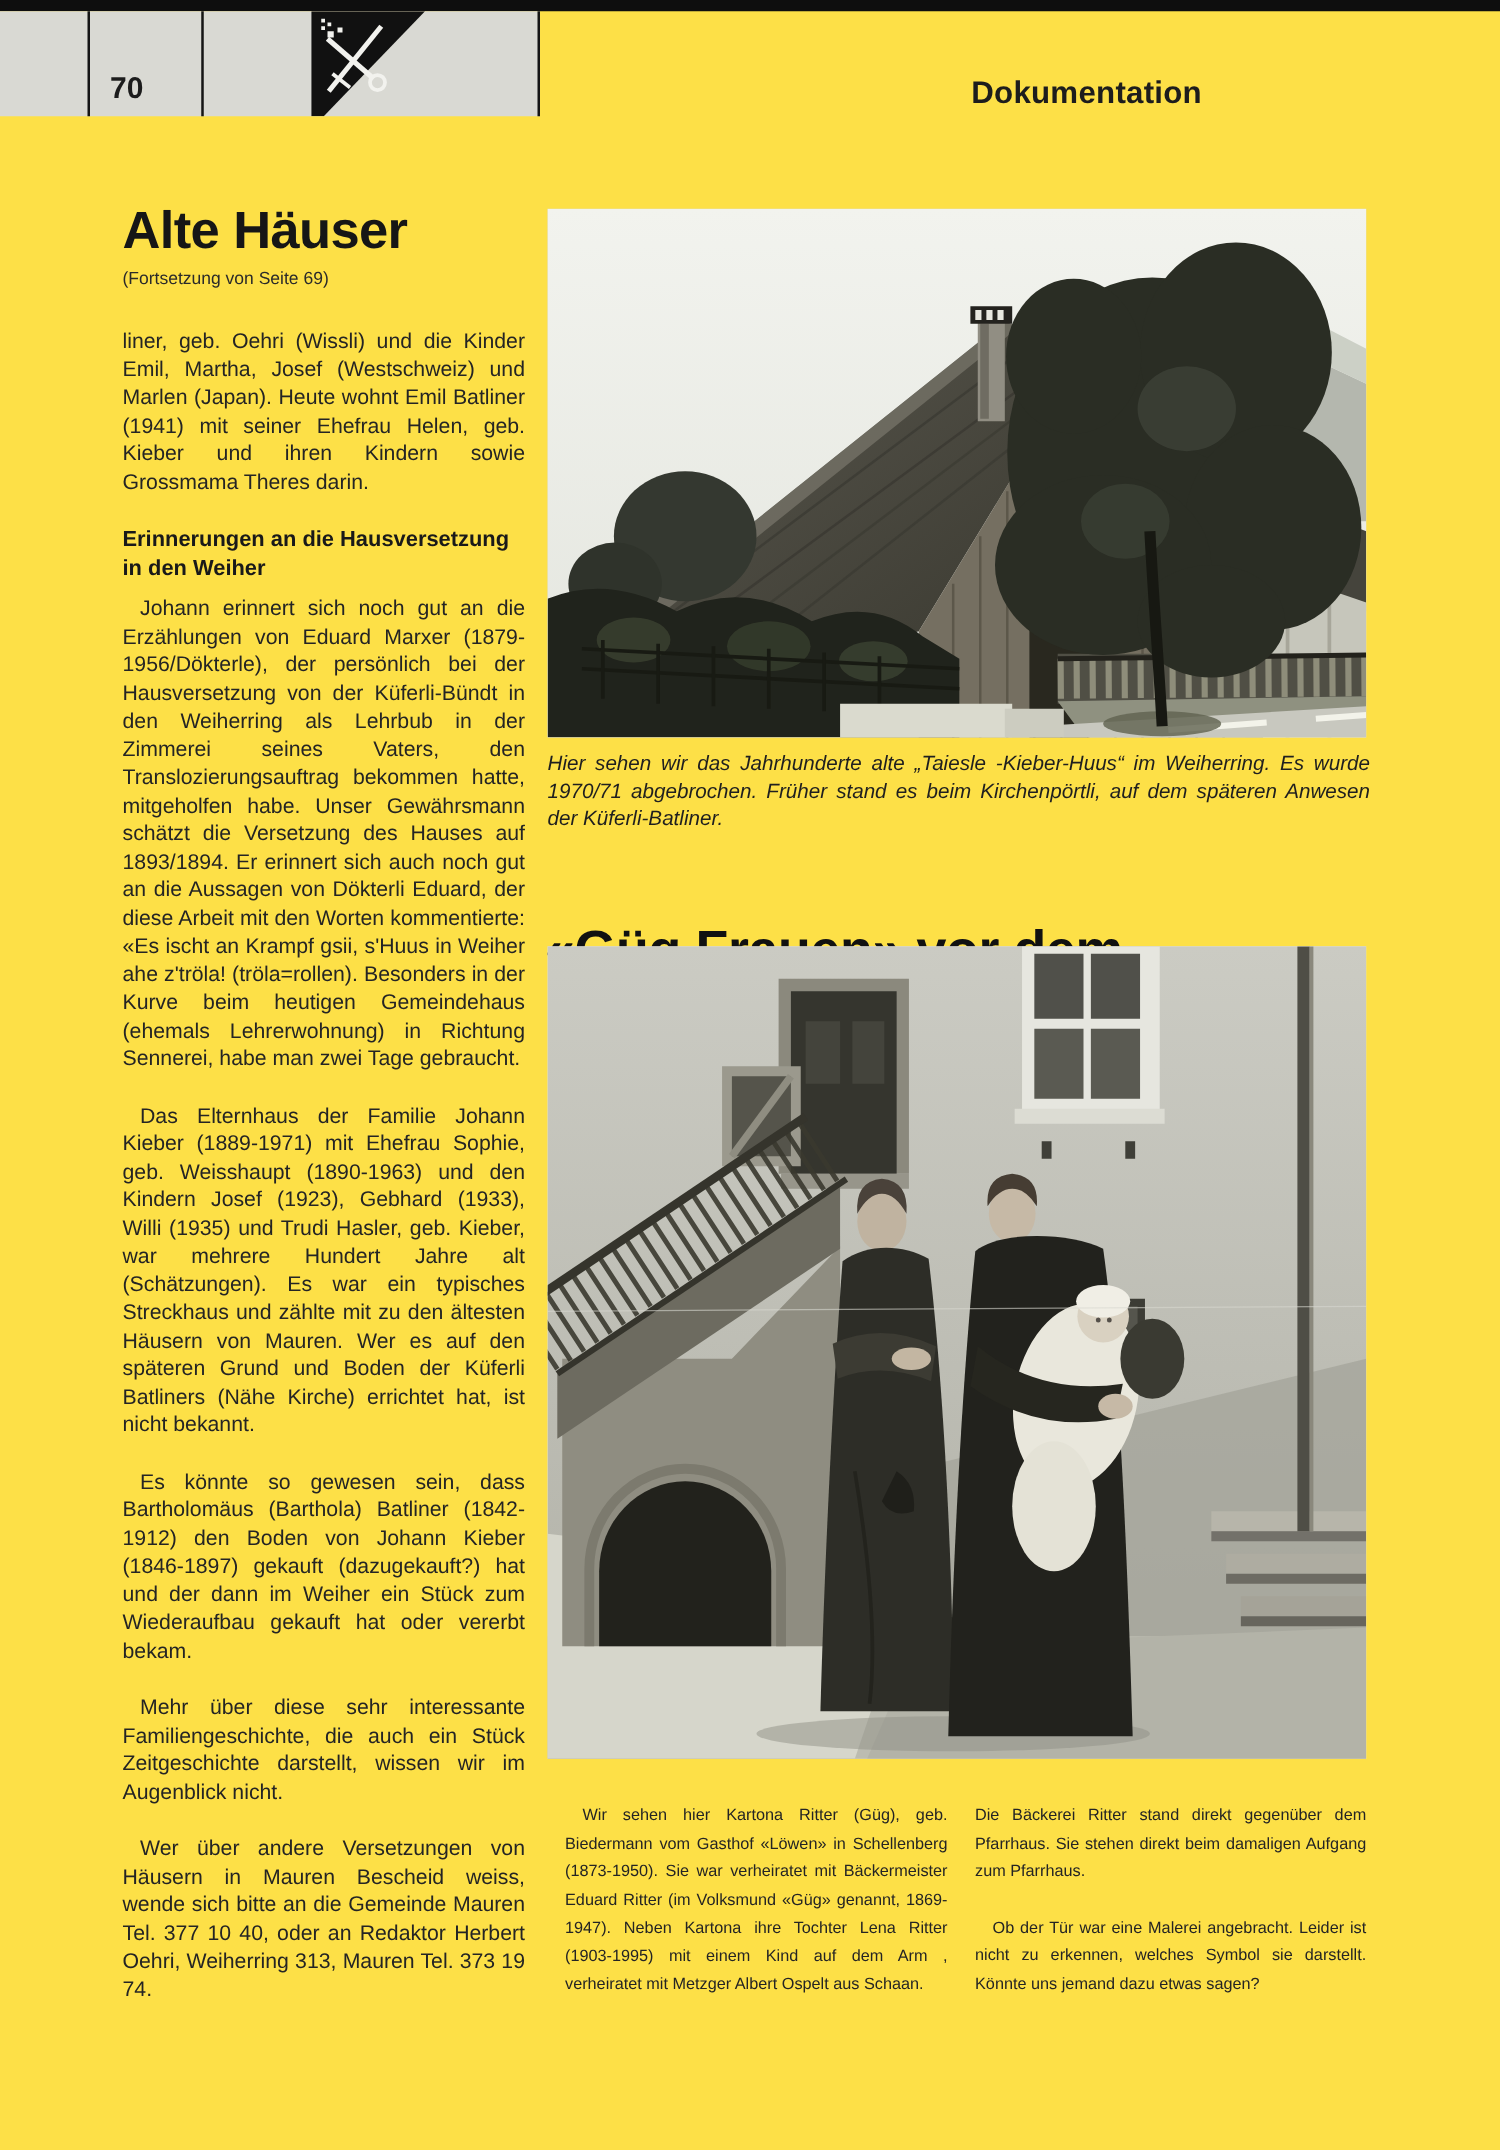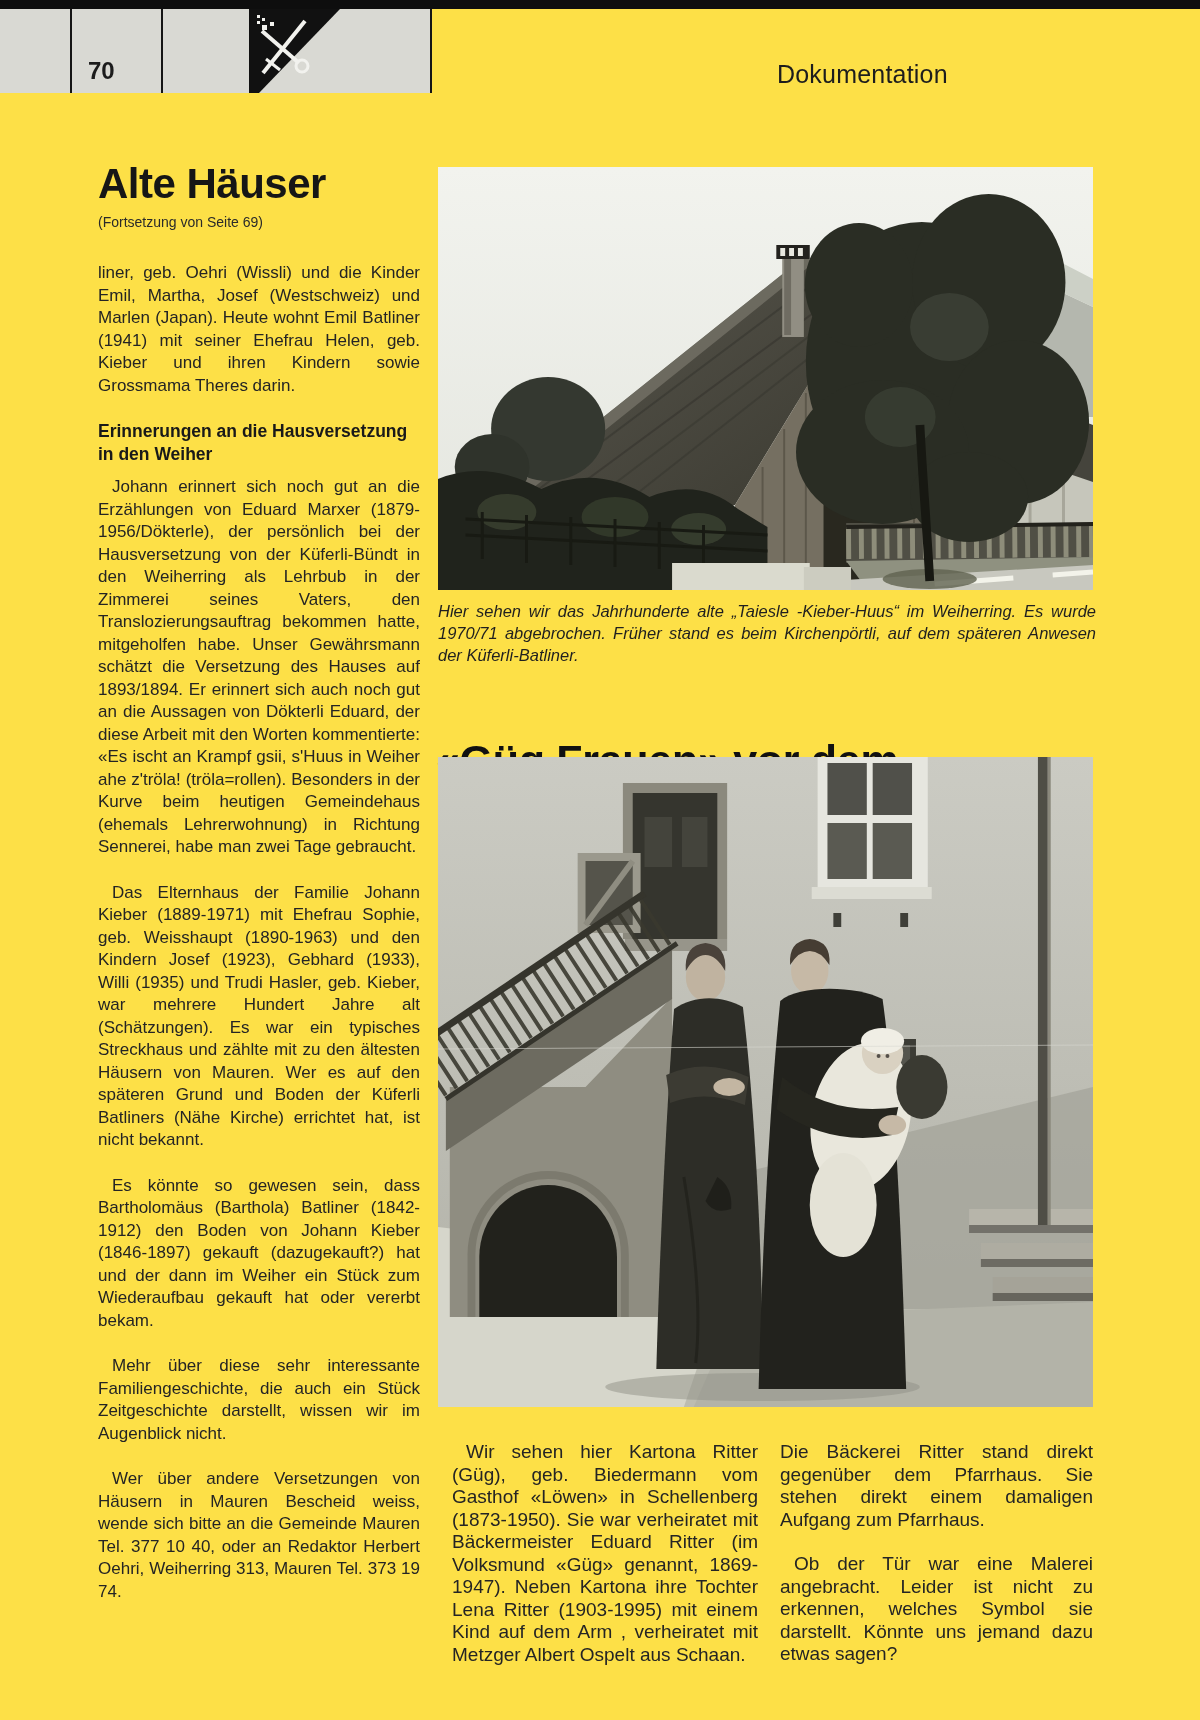--- a/index.html
+++ b/index.html
@@ -8,41 +8,41 @@
     background:#fde047; overflow:hidden;
     font-family:"Liberation Sans","DejaVu Sans",sans-serif; color:#242424;
   }
   
   .topbar{position:absolute;left:0;top:0;width:1200px;height:9px;background:#0e0e0e;}
   .band{position:absolute;left:0;top:9px;width:430px;height:84px;background:#d9d9d3;
         border-right:2px solid #151515;}
   .band .vline{position:absolute;top:0;width:2px;height:84px;background:#151515;}
   .page-number{position:absolute;left:88px;top:48px;font-size:24px;font-weight:bold;color:#1c1c1c;}
   .crest{position:absolute;left:249px;top:0;width:91px;height:84px;}
-  .section-title{position:absolute;left:777px;top:60px;font-size:25px;font-weight:normal;color:#1d1d1d;letter-spacing:.2px;}
+  .section-title{position:absolute;left:777px;top:60px;font-size:25px;font-weight:bold;color:#1d1d1d;letter-spacing:.2px;}
   
   .col-left{position:absolute;left:98px;top:146px;width:322px;}
   .article-title{font-size:42px;font-weight:bold;color:#161616;letter-spacing:-.5px;margin:16px 0 8px 0;line-height:1.05;}
   .continuation{font-size:14px;margin:0 0 32px 0;color:#2a2a2a;}
   .col-left p{font-size:17px;line-height:22.5px;text-align:justify;margin:0 0 23px 0;}
   .col-left p.indent{text-indent:14px;}
   .subhead{font-size:17.5px;line-height:22.5px;font-weight:bold;color:#191919;margin:0 0 11px 0;}
   
   .photo{position:absolute;overflow:hidden;background:#ddd;}
   .photo svg{display:block;width:100%;height:100%;}
   .photo-house{left:438px;top:167px;width:655px;height:423px;}
   .photo-caption{position:absolute;left:438px;top:601px;width:658px;
     font-style:italic;font-size:16.5px;line-height:21.8px;text-align:justify;color:#1f1f1f;}
   .headline2{position:absolute;left:436px;top:700px;width:660px;
     font-size:43px;font-weight:bold;color:#111;letter-spacing:-.3px;}
   .photo-women{left:438px;top:757px;width:655px;height:650px;}
   .bottom-cols{position:absolute;left:452px;top:1441px;width:641px;display:flex;gap:22px;}
   .bottom-cols .bcol{width:306px;}
   .bottom-cols .bcol:last-child{width:313px;}
-  .bottom-cols p{font-size:19px;line-height:22.5px;text-align:justify;margin:0 0 22px 0;}
+  .bottom-cols p{font-size:13px;line-height:22.5px;text-align:justify;margin:0 0 22px 0;}
   .bottom-cols p.indent{text-indent:14px;}
 </style>
 </head>
 <body>
 
 <div class="page">
 
   <div class="topbar"></div>
   <div class="band">
     <div class="vline" style="left:70px"></div>
@@ -257,18 +257,18 @@
       <ellipse cx="462" cy="368" rx="14" ry="10" fill="#c6b9a6"></ellipse>
       <line x1="0" y1="292" x2="666" y2="288" stroke="#d8d8d0" stroke-width="1" opacity=".6"></line>
     </svg>
   </div>
 
   <div class="bottom-cols">
     <div class="bcol">
       <p class="indent">Wir sehen hier Kartona Ritter (Güg), geb. Biedermann vom Gasthof «Löwen» in Schellenberg (1873-1950). Sie war verheiratet mit Bäckermeister Eduard Ritter (im Volksmund «Güg» genannt, 1869-1947). Neben Kartona ihre Tochter Lena Ritter (1903-1995) mit einem Kind auf dem Arm , verheiratet mit Metzger Albert Ospelt aus Schaan.</p>
     </div>
     <div class="bcol">
-      <p>Die Bäckerei Ritter stand direkt gegenüber dem Pfarrhaus. Sie stehen direkt einem damaligen Aufgang zum Pfarrhaus.</p>
+      <p>Die Bäckerei Ritter stand direkt gegenüber dem Pfarrhaus. Sie stehen direkt beim damaligen Aufgang zum Pfarrhaus.</p>
       <p class="indent">Ob der Tür war eine Malerei angebracht. Leider ist nicht zu erkennen, welches Symbol sie darstellt. Könnte uns jemand dazu etwas sagen?</p>
     </div>
   </div>
 
 </div>
 
 </body></html>

